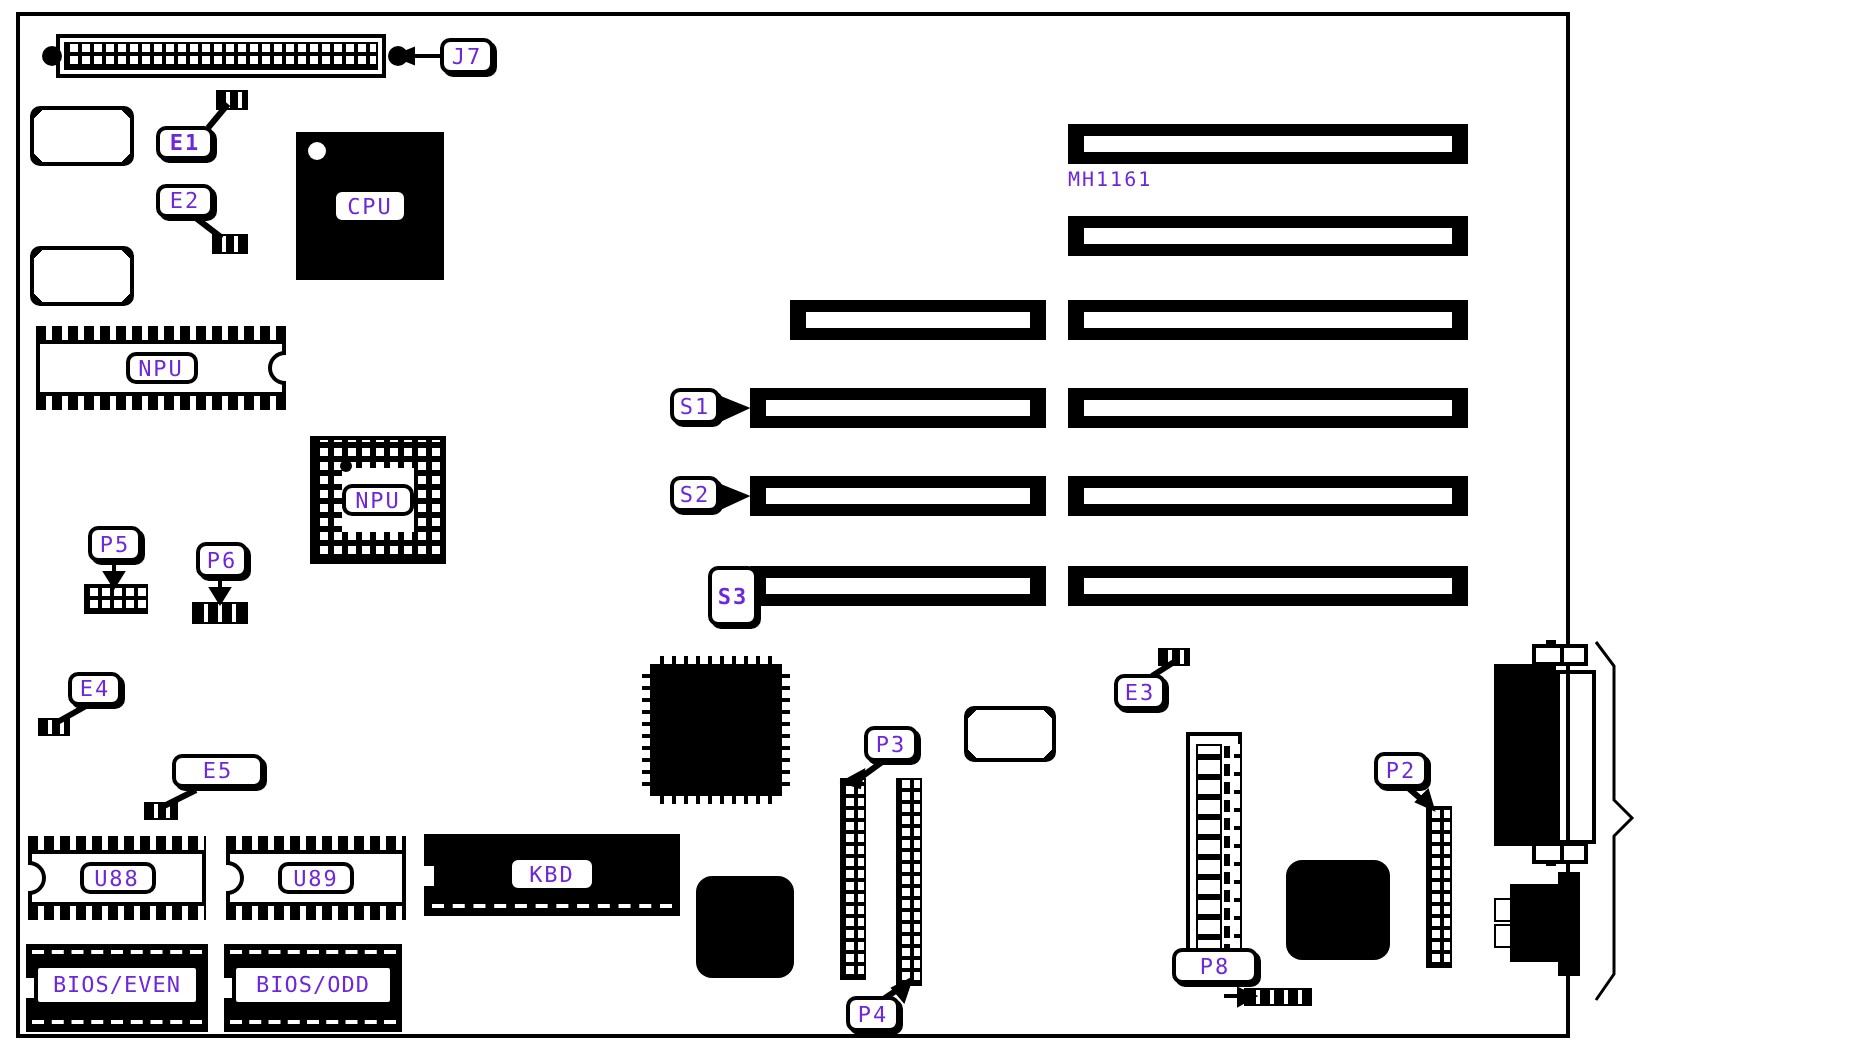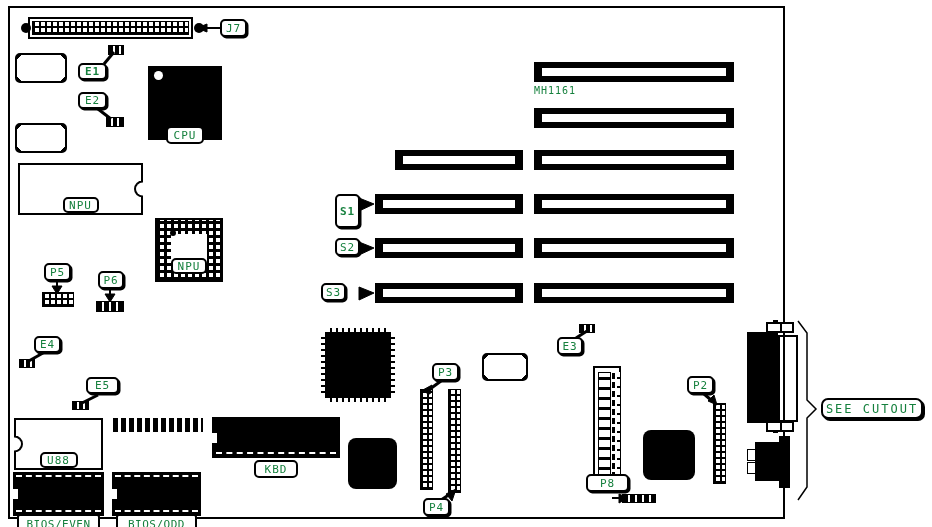--- a/index.html
+++ b/index.html
@@ -1,27 +1,27 @@
 <!DOCTYPE html>
 <html><head>
 <meta charset="utf-8">
 <style>
   html,body{margin:0;padding:0;background:#fff;}
   .canvas{position:relative;width:932px;height:527px;background:#fff;overflow:hidden;
-          font-family:"DejaVu Sans Mono",monospace;color:#15803d;border-radius:15px;}
+          font-family:"DejaVu Sans Mono",monospace;color:#6d28d9;border-radius:15px;}
   .abs{position:absolute;}
   .board{left:8px;top:6px;width:777px;height:513px;border:2px solid #000;box-sizing:border-box;z-index:0;}
   
   .callout{background:#fff;border:2px solid #000;border-radius:5px;box-shadow:1.5px 1.5px 0 #000;
            font-size:11px;line-height:1;display:flex;align-items:center;justify-content:center;
            letter-spacing:1px;z-index:6;box-sizing:border-box;}
   
   .chip-label{background:#fff;border:2px solid #000;border-radius:5px;font-size:11px;line-height:1;
               display:flex;align-items:center;justify-content:center;letter-spacing:1px;
-              box-sizing:border-box;z-index:3;margin-top:32px;}
+              box-sizing:border-box;z-index:3;}
   .blackchip{background:#000;}
   .rounded{border-radius:8px;}
   
   .slot{background:#000;z-index:1;}
   .slot::before{content:"";position:absolute;left:8px;right:8px;top:6px;bottom:6px;background:#fff;}
   
   .dip{display:flex;flex-direction:column;z-index:1;}
   .dip-pins{height:7px;background:repeating-linear-gradient(90deg,#000 0 5px,#fff 5px 8px);}
   .dip-body{flex:1;border:2px solid #000;background:#fff;position:relative;
             display:flex;align-items:center;justify-content:center;}
@@ -125,33 +125,37 @@
     <div class="abs blackdot" style="left:13px;top:10px;width:6px;height:6px;"></div>
   </div>
 
   <div class="abs callout" style="left:44px;top:263px;width:27px;height:18px;">P5</div>
   <div class="abs grid-black" style="left:42px;top:292px;width:32px;height:15px;z-index:2;"></div>
   <div class="abs callout" style="left:98px;top:271px;width:26px;height:18px;">P6</div>
   <div class="abs strip-h" style="left:96px;top:301px;width:28px;height:11px;"></div>
 
   <div class="abs callout" style="left:34px;top:336px;width:27px;height:17px;">E4</div>
   <div class="abs jumper" style="left:19px;top:359px;width:16px;height:9px;"></div>
-  <div class="abs callout" style="left:86px;top:377px;width:33px;height:17px;">E5</div>
+  <div class="abs callout" style="left:86px;top:377px;width:46px;height:17px;">E5</div>
   <div class="abs jumper" style="left:72px;top:401px;width:17px;height:9px;"></div>
 
   <div class="abs dip" style="left:14px;top:418px;width:89px;height:42px;text-align:right;">
     <div class="dip-pins"></div>
     <div class="dip-body">
       <div class="chip-label" style="width:38px;height:16px;">U88</div>
       <div class="notch-l"></div>
     </div>
     <div class="dip-pins"></div>
   </div>
   <div class="abs dip" style="left:113px;top:418px;width:90px;height:42px;">
     <div class="dip-pins"></div>
+    <div class="dip-body">
+      <div class="chip-label" style="width:38px;height:16px;">U89</div>
+      <div class="notch-l"></div>
+    </div>
     <div class="dip-pins"></div>
   </div>
 
   <div class="abs bios" style="left:13px;top:472px;width:91px;height:44px;">
     <div class="abs chip-label" style="left:4px;right:4px;top:10px;height:21px;border-radius:3px;letter-spacing:0.5px;">BIOS/EVEN</div>
     <div class="white-notch"></div>
   </div>
   <div class="abs bios" style="left:112px;top:472px;width:89px;height:44px;">
     <div class="abs chip-label" style="left:4px;right:4px;top:10px;height:21px;border-radius:3px;letter-spacing:0.5px;">BIOS/ODD</div>
     <div class="white-notch"></div>
@@ -185,23 +189,23 @@
   <div class="abs slot" style="left:534px;top:150px;width:200px;height:20px;"></div>
   <div class="abs slot" style="left:534px;top:194px;width:200px;height:20px;"></div>
   <div class="abs slot" style="left:534px;top:238px;width:200px;height:20px;"></div>
   <div class="abs slot" style="left:534px;top:283px;width:200px;height:20px;"></div>
 
   <div class="abs slot" style="left:395px;top:150px;width:128px;height:20px;"></div>
   <div class="abs slot" style="left:375px;top:194px;width:148px;height:20px;"></div>
   <div class="abs slot" style="left:375px;top:238px;width:148px;height:20px;"></div>
   <div class="abs slot" style="left:375px;top:283px;width:148px;height:20px;"></div>
 
-  <div class="abs callout" style="left:335px;top:194px;width:25px;height:34px;font-weight:bold;">S1</div>
+  <div class="abs callout" style="left:335px;top:194px;width:25px;height:18px;">S1</div>
   <div class="abs callout" style="left:335px;top:238px;width:25px;height:18px;">S2</div>
-  <div class="abs callout" style="left:321px;top:283px;width:25px;height:18px;">S3</div>
+  <div class="abs callout" style="left:354px;top:283px;width:25px;height:30px;font-weight:bold;">S3</div>
 
   <div class="abs jumper" style="left:579px;top:324px;width:16px;height:9px;"></div>
   <div class="abs callout" style="left:557px;top:337px;width:26px;height:18px;">E3</div>
 
   <div class="abs simm" style="left:593px;top:366px;width:28px;height:118px;">
     <div class="simm-holes"></div>
     <div class="simm-mid"></div>
     <div class="simm-right"></div>
   </div>
 
@@ -217,21 +221,20 @@
     <div class="abs" style="left:3px;top:0;bottom:0;width:2px;background:#000;"></div>
   </div>
   <div class="abs screwbox" style="left:766px;top:322px;width:28px;height:11px;"></div>
   <div class="abs screwbox" style="left:766px;top:421px;width:28px;height:11px;"></div>
 
   <div class="abs blackchip" style="left:779px;top:436px;width:11px;height:52px;z-index:2;"></div>
   <div class="abs blackchip" style="left:755px;top:442px;width:28px;height:39px;z-index:2;"></div>
   <div class="abs smallscrew" style="left:747px;top:449px;width:9px;height:12px;"></div>
   <div class="abs smallscrew" style="left:747px;top:462px;width:9px;height:12px;"></div>
 
-  <div class="abs cutout" style="left:821px;top:398px;width:102px;height:21px;">SEE CUTOUT</div>
 
   <svg class="overlay" width="932" height="527" viewBox="0 0 932 527">
     <g stroke="#000" fill="#000">
       <line x1="204" y1="28" x2="222" y2="28" stroke-width="2"></line>
       <polygon points="197,28 207,24 207,32"></polygon>
       <line x1="104" y1="64" x2="114" y2="52" stroke-width="3"></line>
       <line x1="98" y1="109" x2="111" y2="119" stroke-width="3"></line>
       <line x1="576" y1="338" x2="587" y2="331" stroke-width="3"></line>
       <line x1="43" y1="353" x2="27" y2="362" stroke-width="3"></line>
       <line x1="98" y1="395" x2="80" y2="404" stroke-width="3"></line>

